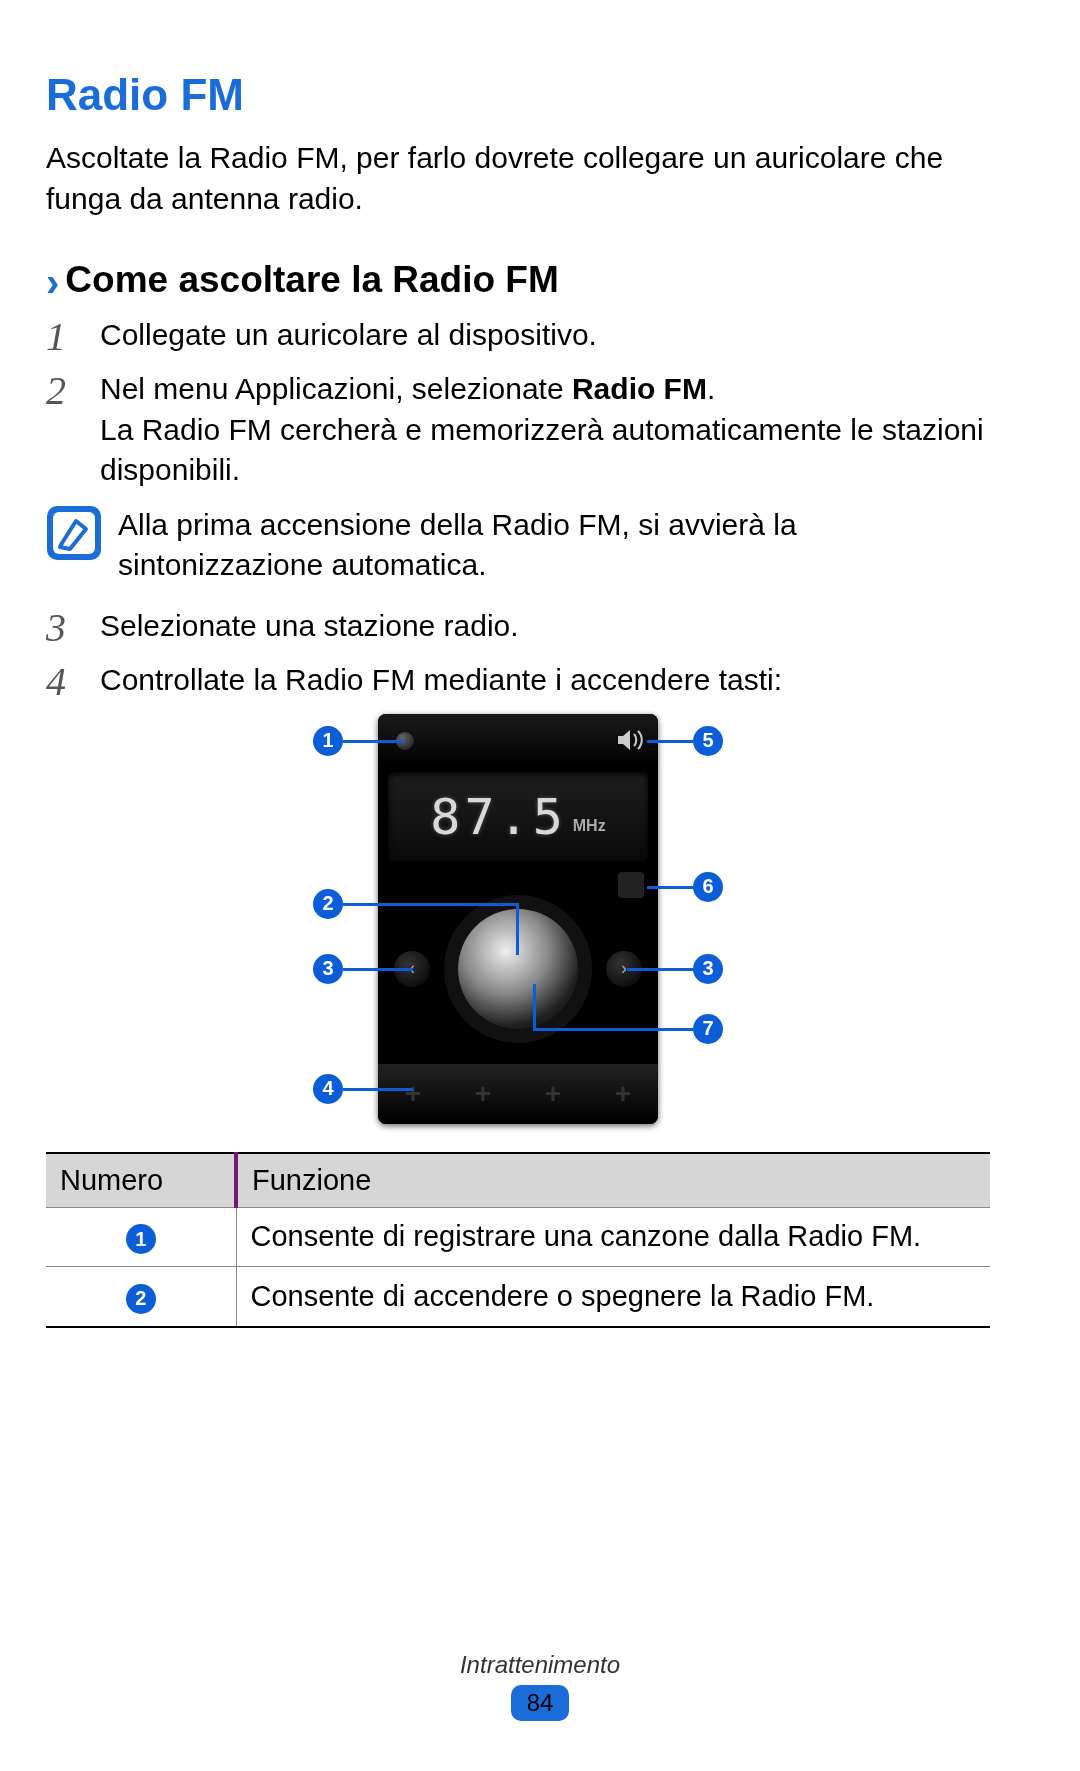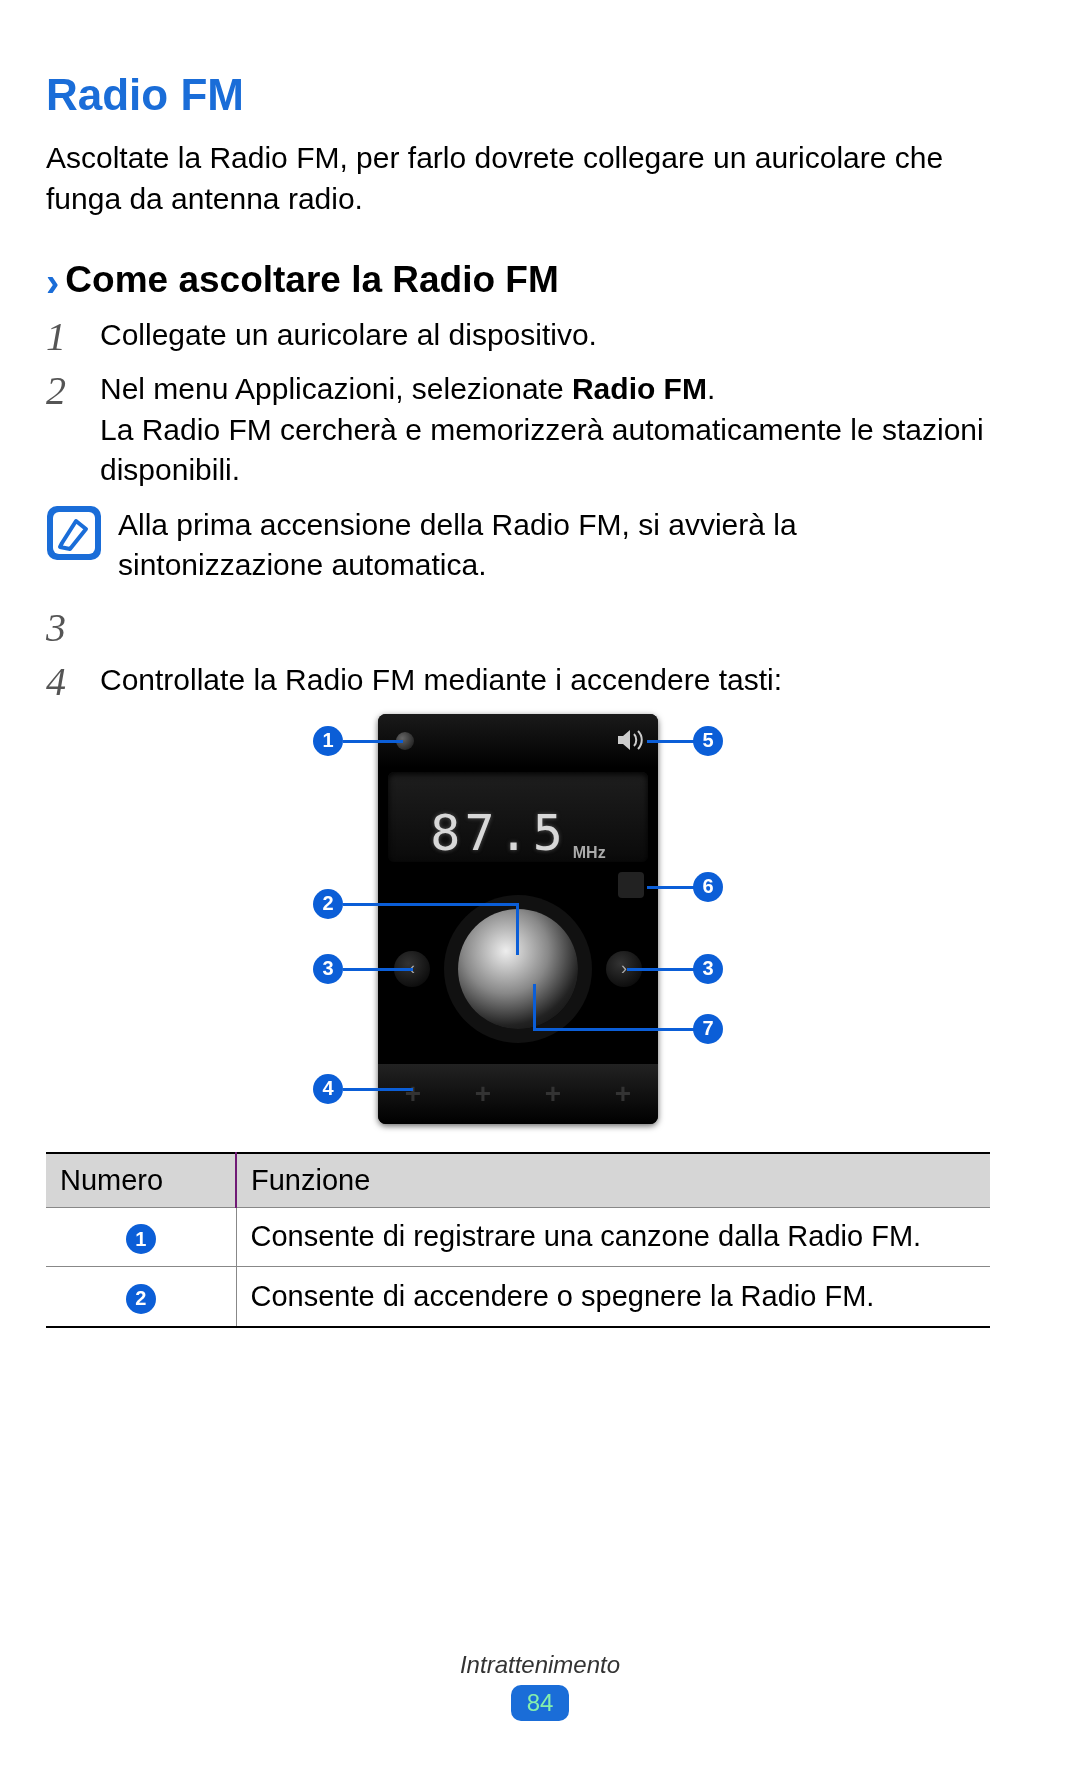--- a/index.html
+++ b/index.html
@@ -18,47 +18,47 @@
   .note { display: flex; align-items: flex-start; margin: 14px 0 20px 0; }
   .note-icon { width: 56px; height: 56px; flex-shrink: 0; margin-right: 16px; }
   .note-text { font-size: 30px; line-height: 1.35; }
 
   .diagram-wrap { width: 100%; display: flex; justify-content: center; margin: 8px 0 18px 0; }
   .diagram { position: relative; width: 550px; height: 420px; }
   .phone { position: absolute; left: 135px; top: 0; width: 280px; height: 410px; background: #000; border-radius: 8px; box-shadow: 0 2px 6px rgba(0,0,0,0.6); overflow: hidden; }
   .phone-top { height: 54px; background: linear-gradient(#1a1a1a,#000); position: relative; }
   .rec-dot { position: absolute; left: 18px; top: 18px; width: 18px; height: 18px; border-radius: 50%; background: radial-gradient(circle at 35% 35%, #666, #111); }
   .spk { position: absolute; right: 14px; top: 14px; width: 28px; height: 24px; }
-  .lcd { height: 90px; margin: 4px 10px; background: linear-gradient(#1e1e1e,#0a0a0a); border-radius: 6px; display: flex; align-items: flex-end; justify-content: center; gap: 6px; box-shadow: inset 0 2px 6px #000; }
+  .lcd { height: 90px; margin: 4px 10px; background: linear-gradient(#1e1e1e,#0a0a0a); border-radius: 6px; display: flex; align-items: center; justify-content: center; gap: 6px; box-shadow: inset 0 2px 6px #000; }
   .lcd-num { font-family: "DS-Digital", monospace; letter-spacing: 4px; font-size: 50px; color: #d8d8d8; text-shadow: 0 0 4px #555; }
   .lcd-mhz { font-size: 16px; color: #aaa; font-weight: bold; margin-top: 18px; }
   .fav { position: absolute; right: 14px; top: 158px; width: 26px; height: 26px; background: #222; border-radius: 4px; }
   .dial-area { position: absolute; top: 170px; left: 0; right: 0; height: 170px; }
   .dial { position: absolute; left: 50%; top: 50%; width: 120px; height: 120px; margin-left: -60px; margin-top: -60px; border-radius: 50%; background: radial-gradient(circle at 40% 35%, #eee, #888 40%, #222 70%, #000); box-shadow: 0 0 0 14px #111, 0 0 0 28px #000; }
   .arrow-btn { position: absolute; top: 50%; width: 36px; height: 36px; margin-top: -18px; border-radius: 50%; background: radial-gradient(circle at 40% 35%, #333, #000); display:flex; align-items:center; justify-content:center; color:#aaa; font-size:18px;}
   .arrow-left { left: 16px; }
   .arrow-right { right: 16px; }
   .bottom-bar { position: absolute; bottom: 0; left: 0; right: 0; height: 60px; background: linear-gradient(#222,#000); display: flex; }
   .bottom-bar div { flex:1; display:flex; align-items:center; justify-content:center; color:#333; font-size:28px; font-weight:bold; }
 
   .callout { position: absolute; width: 30px; height: 30px; border-radius: 50%; background: #0b5ed7; color: #fff; font-size: 20px; font-weight: bold; display: flex; align-items: center; justify-content: center; z-index: 5; }
   .lead { position: absolute; background: #0b5ed7; height: 3px; z-index: 3; }
   .leadv { position: absolute; background: #0b5ed7; width: 3px; z-index: 3; }
 
   .tbl { width: 100%; border-collapse: collapse; font-size: 29px; }
   .tbl th { background: #d6d6d6; font-weight: normal; text-align: left; padding: 10px 14px; border-top: 2px solid #000; border-bottom: 1px solid #888; }
-  .tbl th:first-child { border-right: 2px solid #701a75; width: 190px; }
+  .tbl th:first-child { border-right: 4px solid #701a75; width: 190px; }
   .tbl td { padding: 12px 14px; border-bottom: 1px solid #888; vertical-align: middle; }
   .tbl td:first-child { border-right: 1px solid #888; text-align: center; }
   .tbl tr:last-child td { border-bottom: 2px solid #000; }
   .numcircle { display: inline-flex; width: 30px; height: 30px; border-radius: 50%; background: #0b5ed7; color:#fff; font-size:20px; font-weight:bold; align-items:center; justify-content:center; }
 
   .footer { position: absolute; bottom: 50px; left: 0; right: 0; text-align: center; }
   .footer-section { font-style: italic; font-size: 24px; color: #333; margin-bottom: 6px; }
-  .footer-page { display:inline-block; background: #1a6dd8; color:#86efac; border-radius: 10px; padding: 4px 16px; font-size: 24px; }
+  .footer-page { display:inline-block; background: #1a6dd8; color:#000000; border-radius: 10px; padding: 4px 16px; font-size: 24px; }
 </style>
 </head>
 <body>
 
 <div class="page">
 
   <h1 class="title">Radio FM</h1>
   <p class="intro">Ascoltate la Radio FM, per farlo dovrete collegare un auricolare che funga da antenna radio.</p>
 
   <div class="subhead">
@@ -87,20 +87,21 @@
           <rect x="7" y="7" width="42" height="42" rx="6" fill="#fff"></rect>
           <path d="M16 38 L30 16 L40 24 L24 44 L14 42 Z" fill="none" stroke="#1a6dd8" stroke-width="4" stroke-linejoin="round"></path>
         </svg>
     </span>
     <span class="note-text">Alla prima accensione della Radio FM, si avvierà la sintonizzazione automatica.</span>
   </div>
 
   <ul class="steps">
     <li class="step">
       <span class="step-num">3</span>
+      <span class="step-body">Selezionate una stazione radio.</span>
     </li>
     <li class="step">
       <span class="step-num">4</span>
       <span class="step-body">Controllate la Radio FM mediante i accendere tasti:</span>
     </li>
   </ul>
 
   <div class="diagram-wrap">
     <div class="diagram">
 

